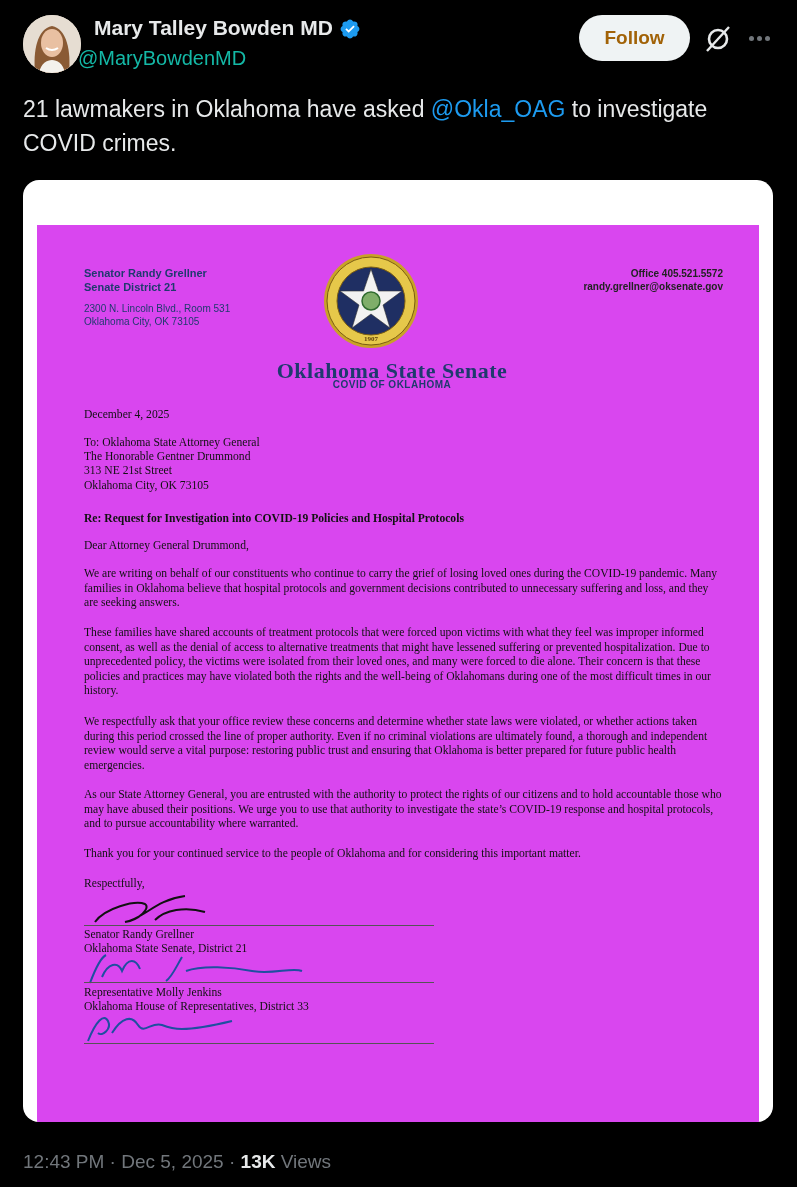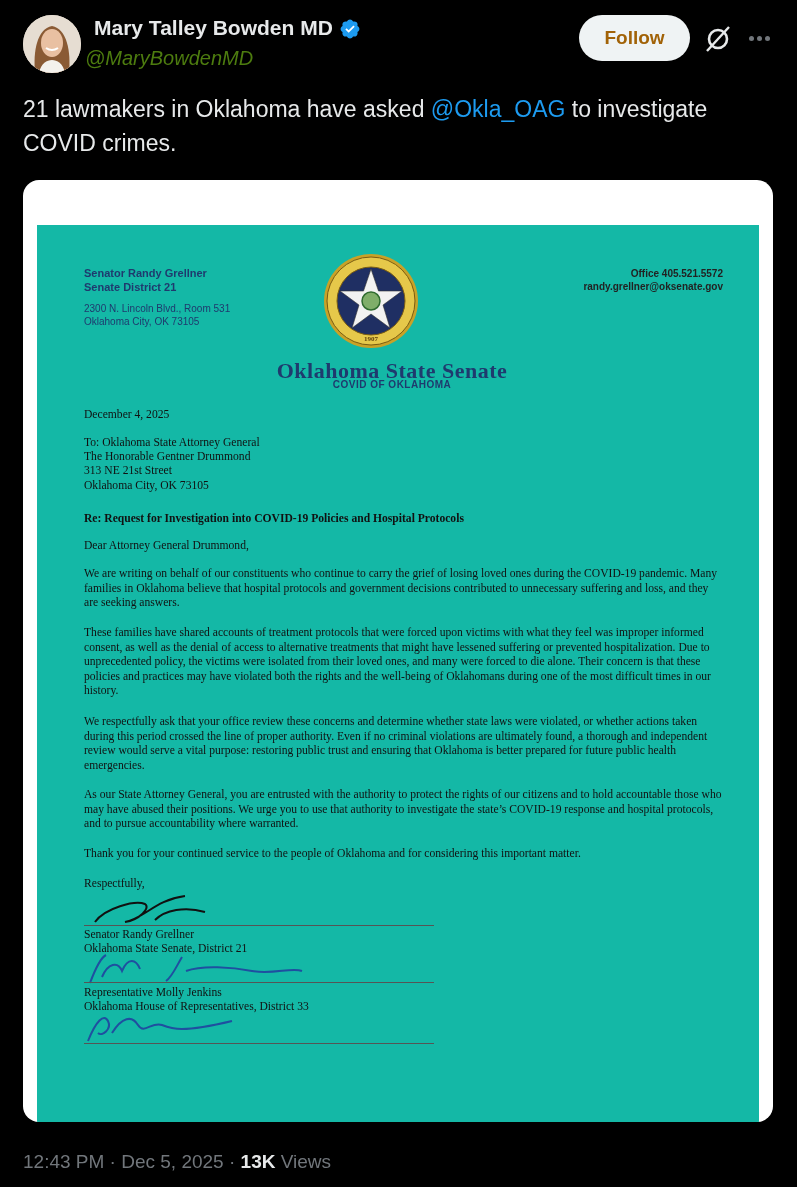--- a/index.html
+++ b/index.html
@@ -1,27 +1,27 @@
 <!DOCTYPE html>
 <html><head>
 <meta charset="utf-8">
 <style>
   html, body { margin:0; padding:0; background:#000; }
   body { width:797px; height:1187px; position:relative; overflow:hidden; font-family:"Liberation Sans", sans-serif; color:#e7e9ea; }
   .avatar { position:absolute; left:23px; top:15px; width:58px; height:58px; border-radius:50%; overflow:hidden; background:#d9cfc4; }
   .name { position:absolute; left:94px; top:16px; font-size:21px; font-weight:bold; color:#e7e9ea; display:flex; align-items:flex-end; gap:6px; }
-  .handle { position:absolute; left:85px; top:47px; font-size:20px; color:#4d7c0f;font-style:italic; }
+  .handle { position:absolute; left:78px; top:47px; font-size:20px; color:#14b8a6; }
   .follow { position:absolute; left:579px; top:15px; width:111px; height:46px; border-radius:23px; background:#eff3f4; color:#a16207; font-weight:bold; font-size:19px; border:none; display:flex; align-items:center; justify-content:center; }
   .grok { position:absolute; left:702px; top:23px; width:32px; height:32px; }
   .more { position:absolute; left:745px; top:26px; width:28px; height:24px; display:flex; align-items:center; justify-content:center; gap:3px; }
   .more span { width:5px; height:5px; border-radius:50%; background:#71767b; display:block; }
   .tweet-text { position:absolute; left:23px; top:92px; width:740px; font-size:23px; line-height:34px; color:#e7e9ea; }
   .mention { color:#1d9bf0; }
   .media { position:absolute; left:23px; top:180px; width:750px; height:942px; border-radius:16px; background:#fff; overflow:hidden; }
-  .doc { position:absolute; left:14px; top:45px; right:14px; bottom:0; background:#14b8a6; color:#111; font-family:"Liberation Serif", serif; }
+  .doc { position:absolute; left:14px; top:45px; right:14px; bottom:0; background:#d946ef; color:#111; font-family:"Liberation Serif", serif; }
   .lh-left { position:absolute; left:47px; top:41px; color:#1f3a6e; font-family:"Liberation Sans", sans-serif; }
   .lh-left .t { font-weight:bold; font-size:11px; line-height:14px; }
   .lh-left .a { font-size:10px; line-height:13px; margin-top:8px; color:#1f3a6e; }
   .lh-right { position:absolute; right:36px; top:42px; text-align:right; font-family:"Liberation Sans", sans-serif; font-size:10px; line-height:13px; color:#222;font-weight:bold; }
   .seal { position:absolute; left:286px; top:28px; width:96px; height:96px; }
   .senate-title { position:absolute; left:230px; top:133px; width:250px; text-align:center; color:#1f3a6e; font-family:"Liberation Serif", serif; font-weight:bold; font-size:22px; letter-spacing:0.5px; }
   .senate-sub { position:absolute; left:230px; top:154px; width:250px; text-align:center; color:#1f3a6e; font-family:"Liberation Sans", sans-serif; font-weight:bold; font-size:10px; letter-spacing:0.5px; }
   .body-text { position:absolute; left:47px; font-size:11.6px; line-height:14.2px; color:#111; }
   .p { position:absolute; left:47px; width:640px; font-size:11.6px; line-height:14.6px; color:#111; }
   .sig-line { position:absolute; left:47px; height:1px; background:#555; }

